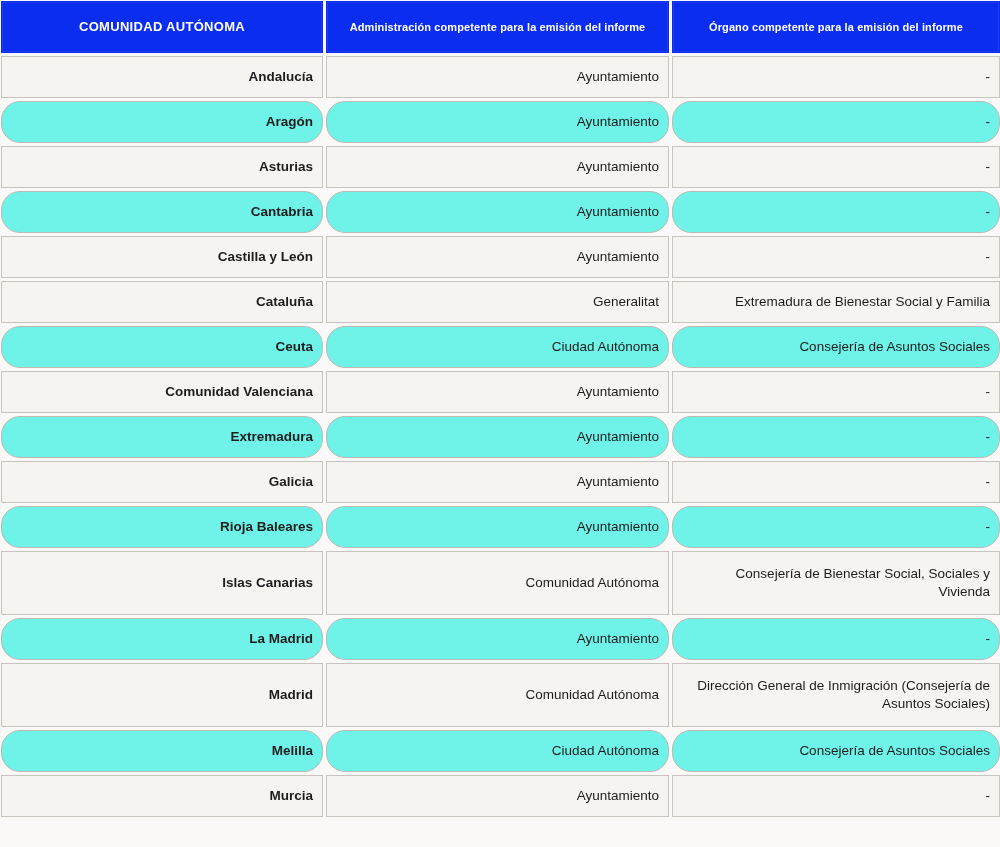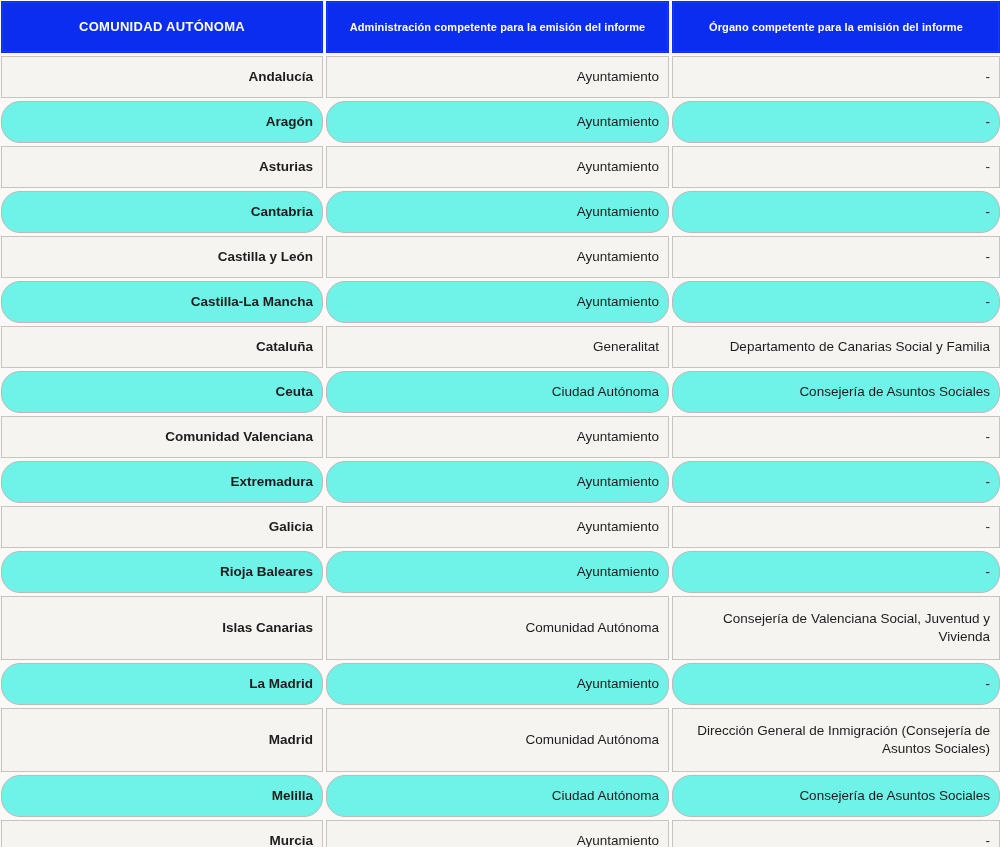--- a/index.html
+++ b/index.html
@@ -107,29 +107,24 @@
         <tr class="alt">
           <td class="col-region">Cantabria</td>
           <td class="col-admin">Ayuntamiento</td>
           <td class="col-organo">-</td>
         </tr>
         <tr>
           <td class="col-region">Castilla y León</td>
           <td class="col-admin">Ayuntamiento</td>
           <td class="col-organo">-</td>
         </tr>
-        <tr class="alt">
-          <td class="col-region">Castilla-La Mancha</td>
-          <td class="col-admin">Ayuntamiento</td>
-          <td class="col-organo">-</td>
-        </tr>
         <tr>
           <td class="col-region">Cataluña</td>
           <td class="col-admin">Generalitat</td>
-          <td class="col-organo">Departamento de Canarias Social y Familia</td>
+          <td class="col-organo">Extremadura de Bienestar Social y Familia</td>
         </tr>
         <tr class="alt">
           <td class="col-region">Ceuta</td>
           <td class="col-admin">Ciudad Autónoma</td>
           <td class="col-organo">Consejería de Asuntos Sociales</td>
         </tr>
         <tr>
           <td class="col-region">Comunidad Valenciana</td>
           <td class="col-admin">Ayuntamiento</td>
           <td class="col-organo">-</td>
@@ -145,21 +140,21 @@
           <td class="col-organo">-</td>
         </tr>
         <tr class="alt">
           <td class="col-region">Rioja Baleares</td>
           <td class="col-admin">Ayuntamiento</td>
           <td class="col-organo">-</td>
         </tr>
         <tr class="r-tall">
           <td class="col-region">Islas Canarias</td>
           <td class="col-admin">Comunidad Autónoma</td>
-          <td class="col-organo">Consejería de Valenciana Social, Juventud y Vivienda</td>
+          <td class="col-organo">Consejería de Bienestar Social, Sociales y Vivienda</td>
         </tr>
         <tr class="alt">
           <td class="col-region">La Madrid</td>
           <td class="col-admin">Ayuntamiento</td>
           <td class="col-organo">-</td>
         </tr>
         <tr class="r-tall">
           <td class="col-region">Madrid</td>
           <td class="col-admin">Comunidad Autónoma</td>
           <td class="col-organo">Dirección General de Inmigración (Consejería de Asuntos Sociales)</td>

